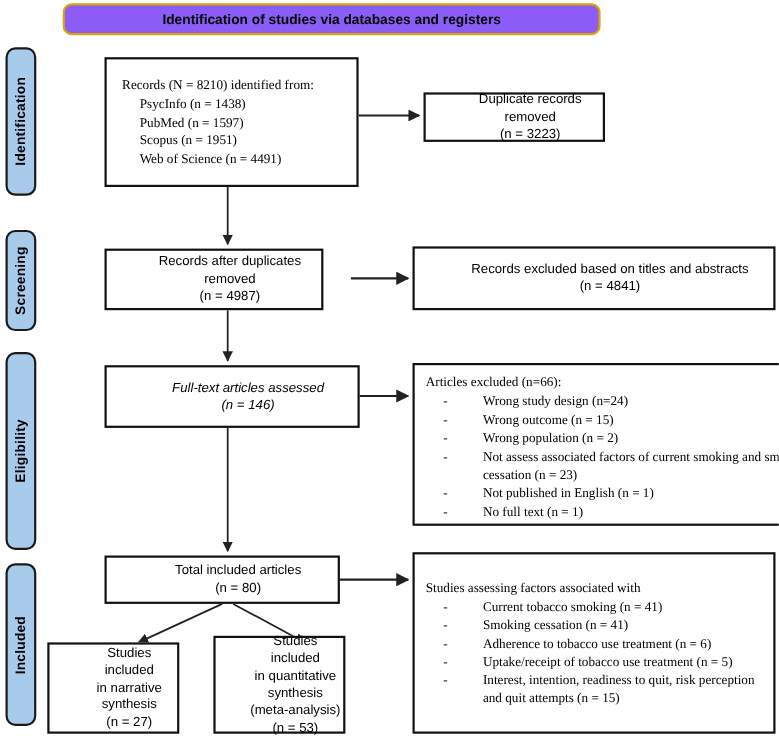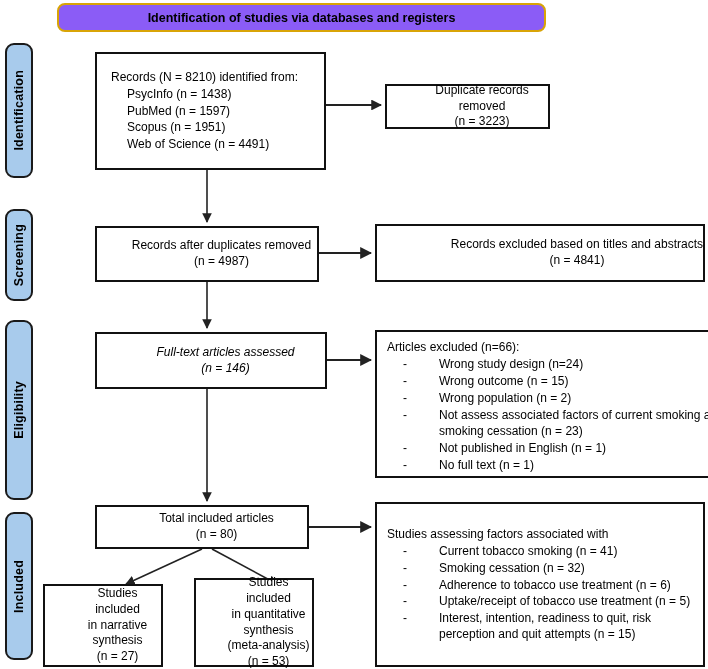--- a/index.html
+++ b/index.html
@@ -75,20 +75,21 @@
     font-size: 12px;
     line-height: 1.32;
     white-space: pre-line;
   }
   .box.center .box-text { text-align: center; }
 
   
   .box.listbox {
     justify-content: flex-start;
     padding: 8px 6px 6px 10px;
+    font-family: Liberation Serif, serif;
   }
   .list-head {
     font-size: 12px;
     line-height: 1.33;
     margin-bottom: 1px;
   }
   ul.dashlist {
     list-style: none;
     margin: 0;
     padding: 0 0 0 16px;
@@ -175,26 +176,26 @@
       <div class="list-head">Scopus (n = 1951)</div>
       <div class="list-head">Web of Science (n = 4491)</div>
     </div>
   </div>
 
   <div class="box center" style="left:385px; top:84px; width:165px; height:45px;">
     <div class="box-text">Duplicate records removed
 (n = 3223)</div>
   </div>
 
-  <div class="box center" style="left:95px; top:226px; width:224px; height:56px;">
+  <div class="box center" style="left:95px; top:226px; width:199px; height:56px;">
     <div class="box-text">Records after duplicates removed
 (n = 4987)</div>
   </div>
 
-  <div class="box center" style="left:375px; top:224px; width:330px; height:58px;align-items:flex-end;">
+  <div class="box center" style="left:375px; top:224px; width:330px; height:58px;">
     <div class="box-text">Records excluded based on titles and abstracts
 (n = 4841)</div>
   </div>
 
   <div class="box center" style="left:95px; top:332px; width:232px; height:57px;font-style:italic;">
     <div class="box-text">Full-text articles assessed
 (n = 146)</div>
   </div>
 
   <div class="box listbox" style="left:375px; top:330px; width:379px; height:148px;">
@@ -226,20 +227,20 @@
 in quantitative
 synthesis
 (meta-analysis)
 (n = 53)</div>
   </div>
 
   <div class="box listbox vcenter" style="left:375px; top:502px; width:330px; height:165px;">
     <div class="list-head">Studies assessing factors associated with</div>
     <ul class="dashlist">
       <li>Current tobacco smoking (n = 41)</li>
-      <li>Smoking cessation (n = 32)</li>
+      <li>Smoking cessation (n = 41)</li>
       <li>Adherence to tobacco use treatment (n = 6)</li>
       <li>Uptake/receipt of tobacco use treatment (n = 5)</li>
       <li>Interest, intention, readiness to quit, risk perception and quit attempts (n = 15)</li>
     </ul>
   </div>
 
 </div>
 
 </body></html>

